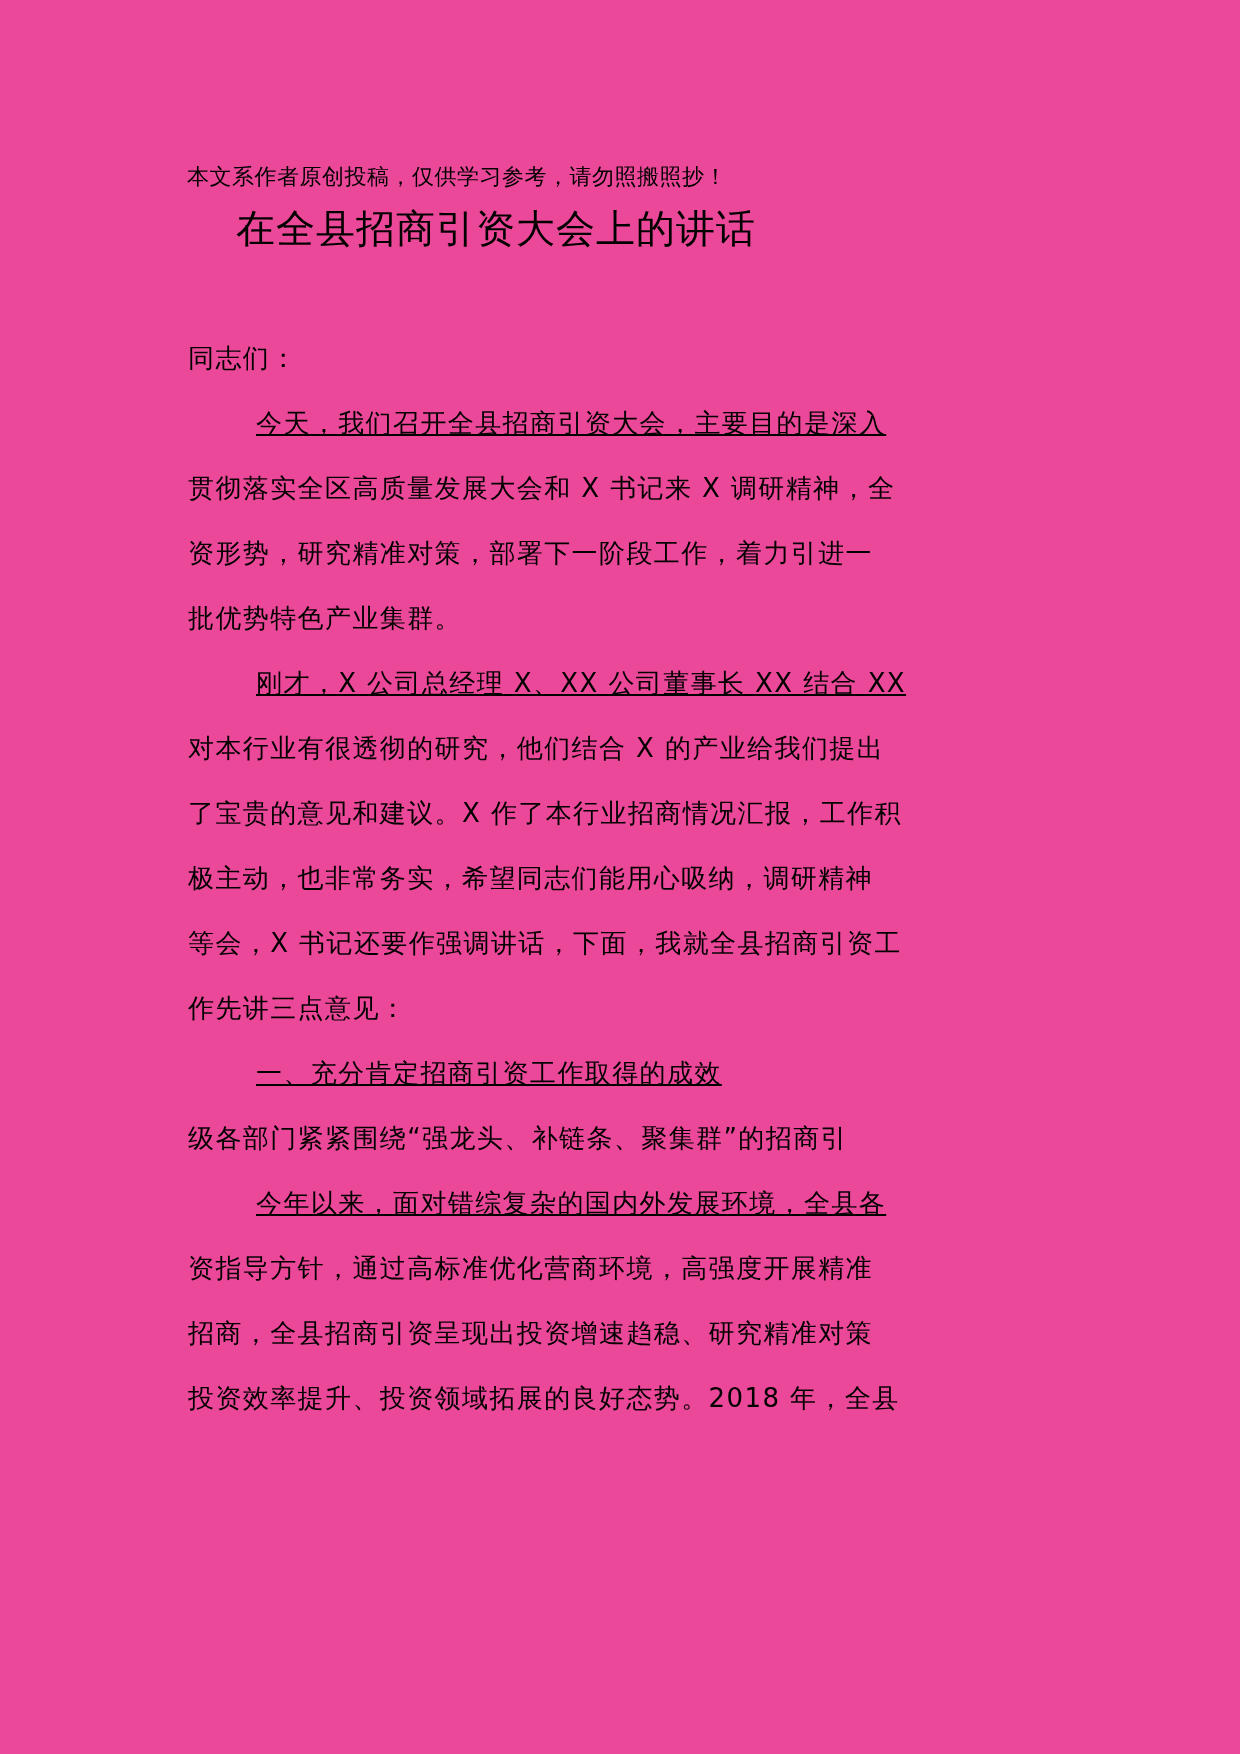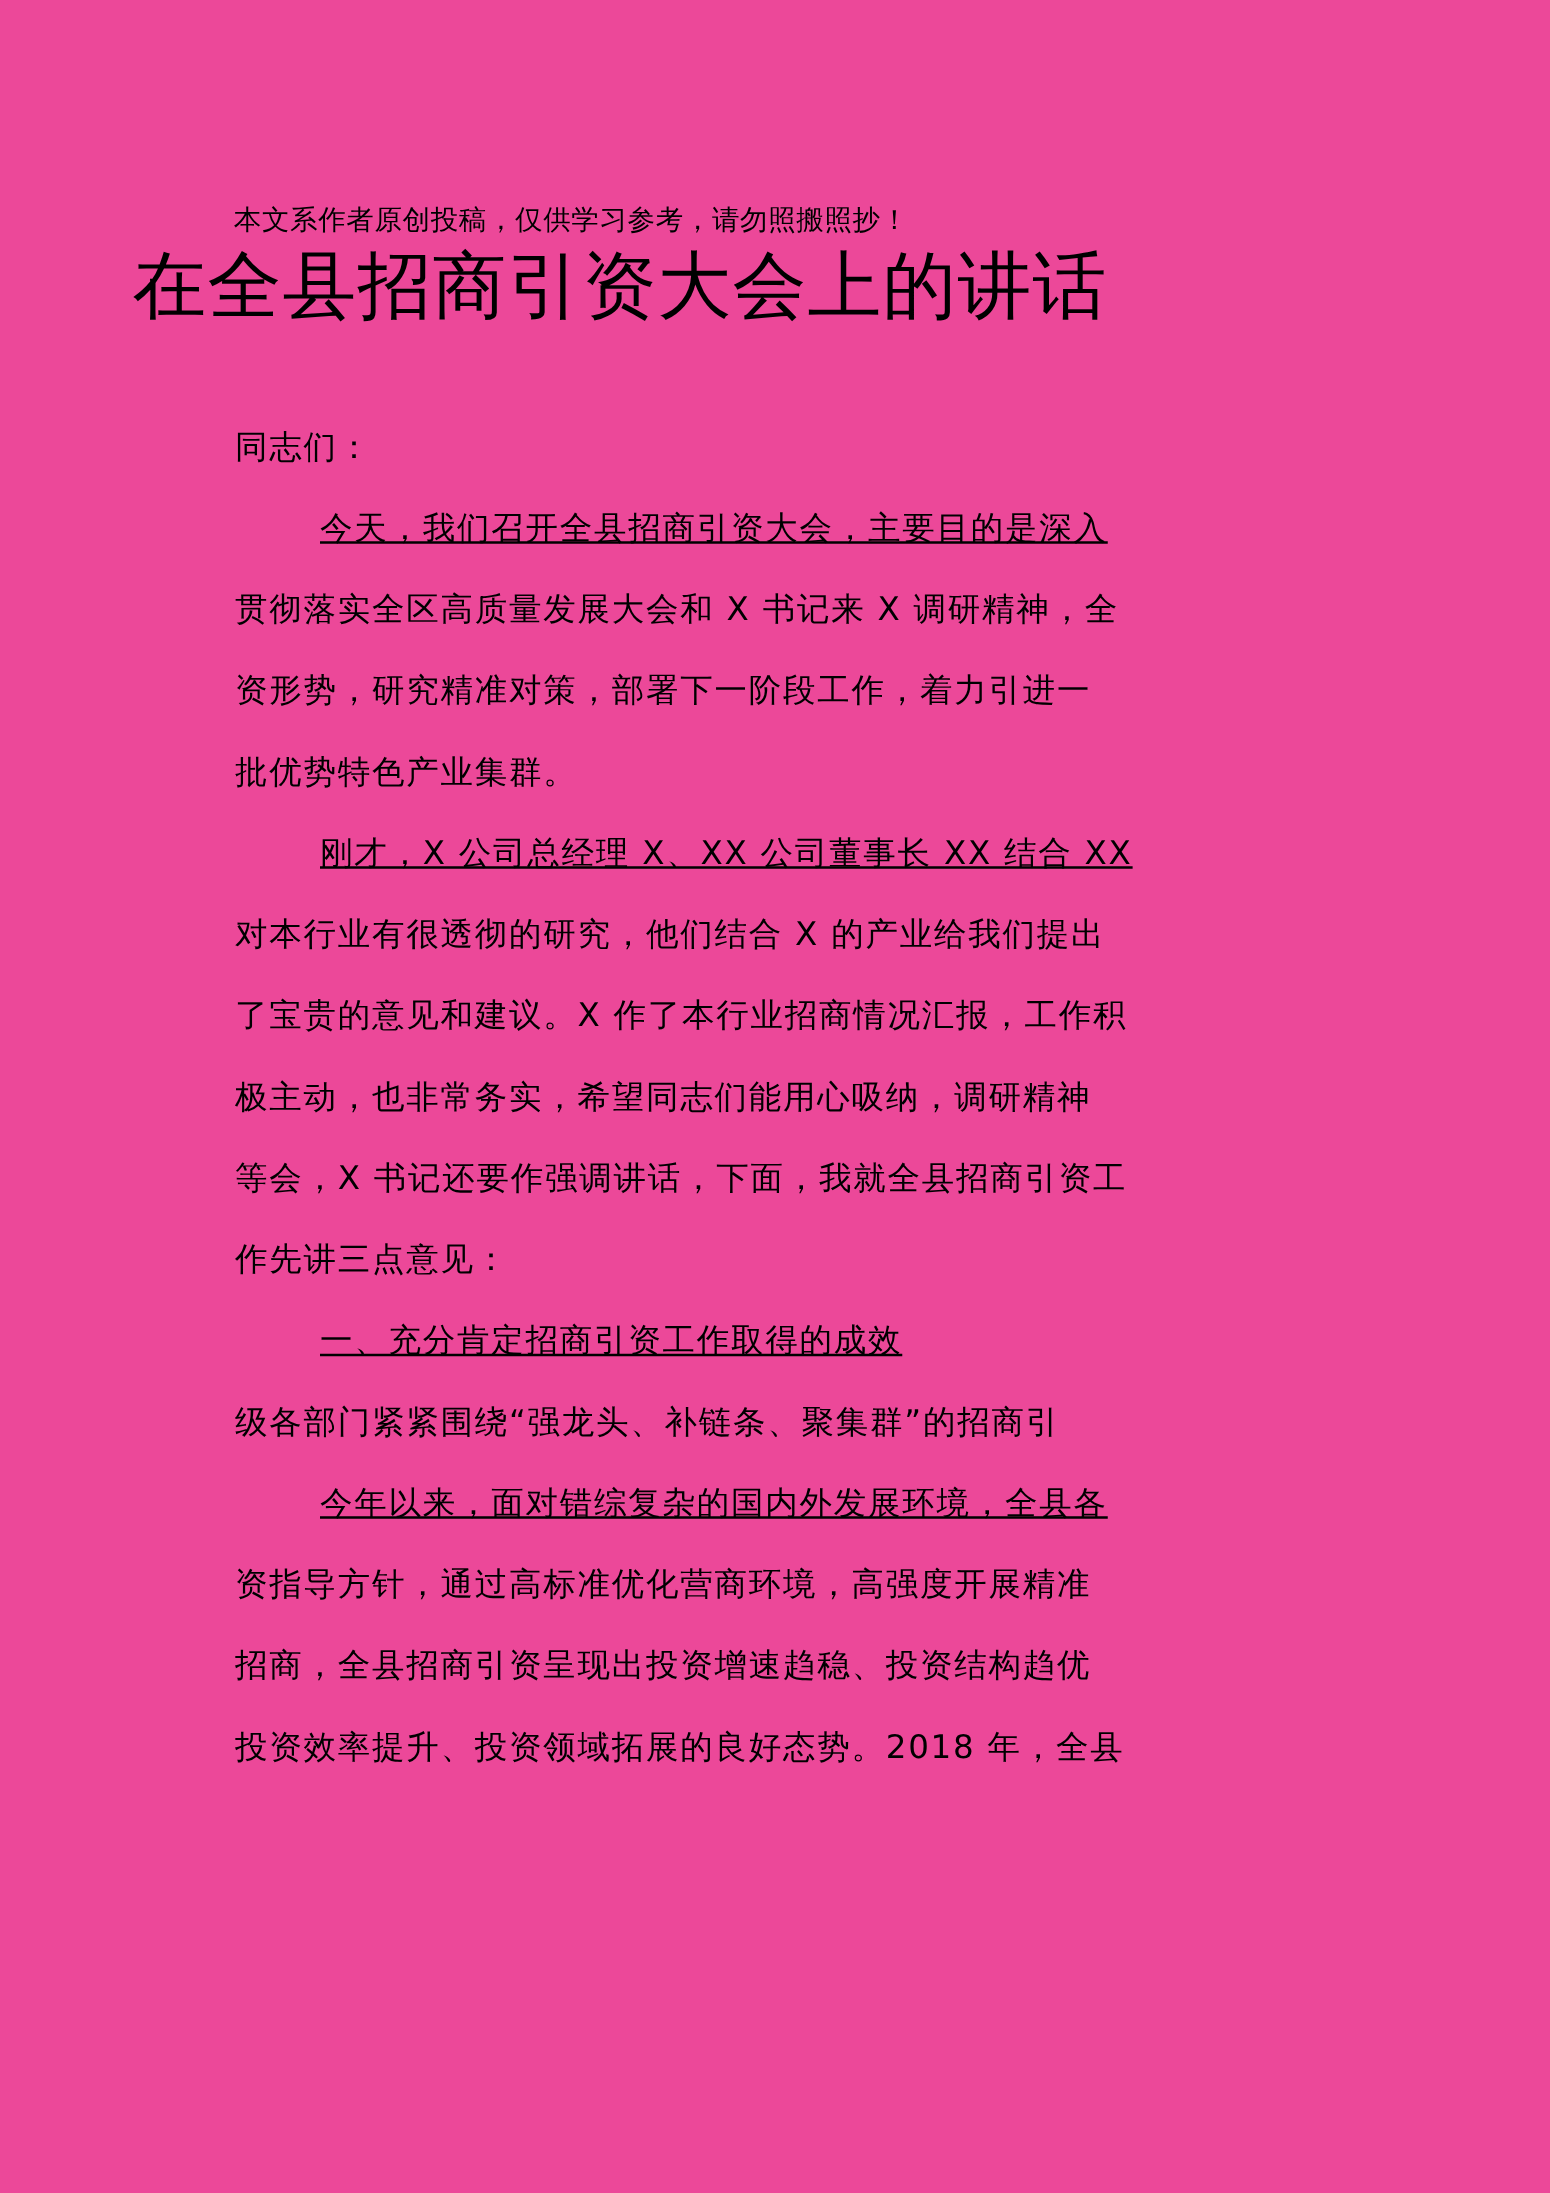--- a/index.html
+++ b/index.html
@@ -30,21 +30,21 @@
       line-height: 28px;
       white-space: nowrap;
       letter-spacing: 0.5px;
     }
     .title {
       position: absolute;
       left: 0;
       width: 992px;
       top: 198px;
       text-align: center;
-      font-size: 59px;
+      font-size: 39px;
       line-height: 62px;
       white-space: nowrap;
       letter-spacing: 1px;
     }
     .body {
       position: absolute;
       left: 188px;
       top: 334px;
       width: 880px;
     }
@@ -88,18 +88,18 @@
       <div class="line">等会，X 书记还要作强调讲话，下面，我就全县招商引资工</div>
       <div class="line">作先讲三点意见：</div>
     </div>
 
     <div class="line indent">一、充分肯定招商引资工作取得的成效</div>
 
     <div>
       <div class="line">级各部门紧紧围绕“强龙头、补链条、聚集群”的招商引</div>
       <div class="line indent">今年以来，面对错综复杂的国内外发展环境，全县各</div>
       <div class="line">资指导方针，通过高标准优化营商环境，高强度开展精准</div>
-      <div class="line">招商，全县招商引资呈现出投资增速趋稳、投资结构趋优</div>
+      <div class="line">招商，全县招商引资呈现出投资增速趋稳、研究精准对策</div>
       <div class="line">投资效率提升、投资领域拓展的良好态势。2018 年，全县</div>
     </div>
 
   </div>
 </div>
 
 </body></html>

